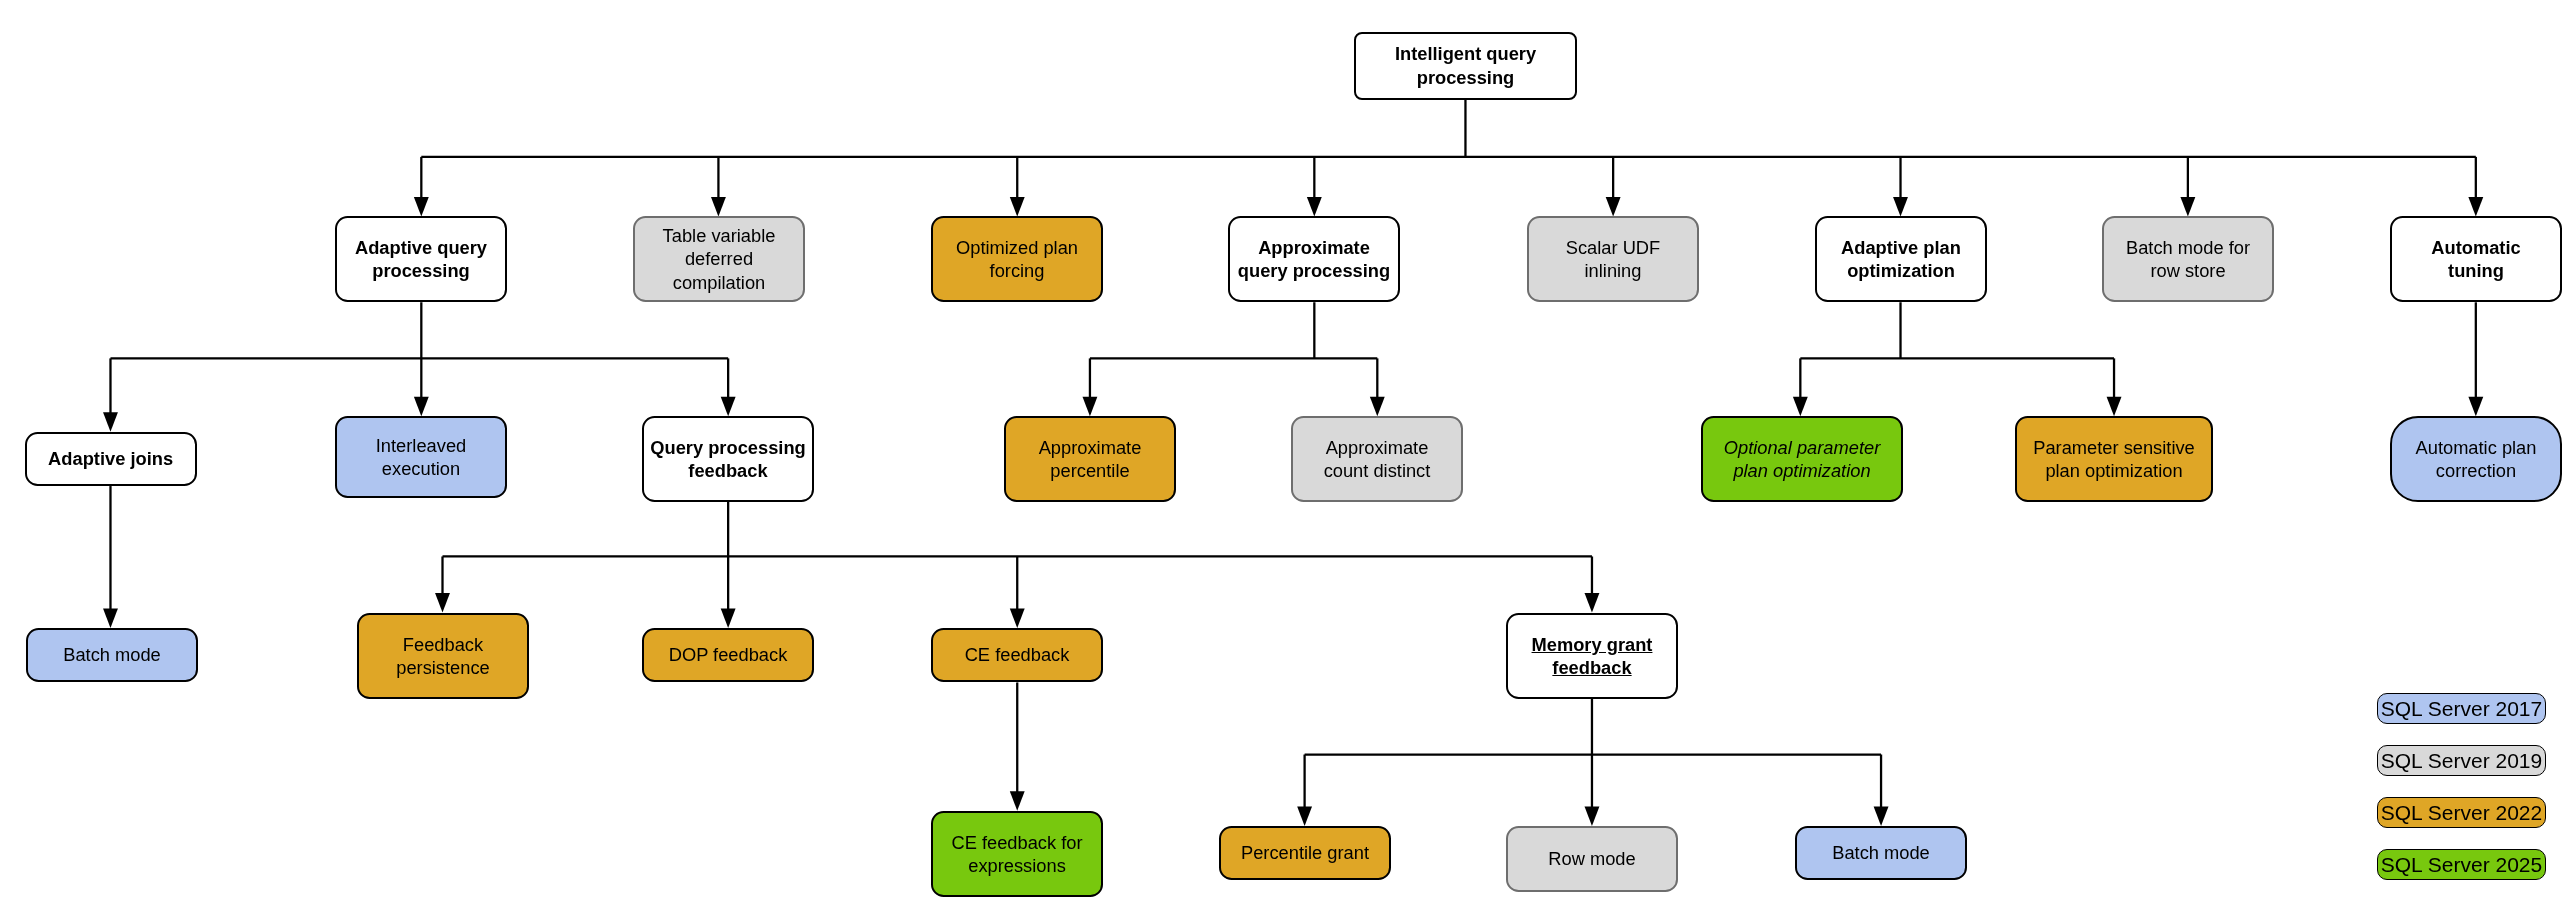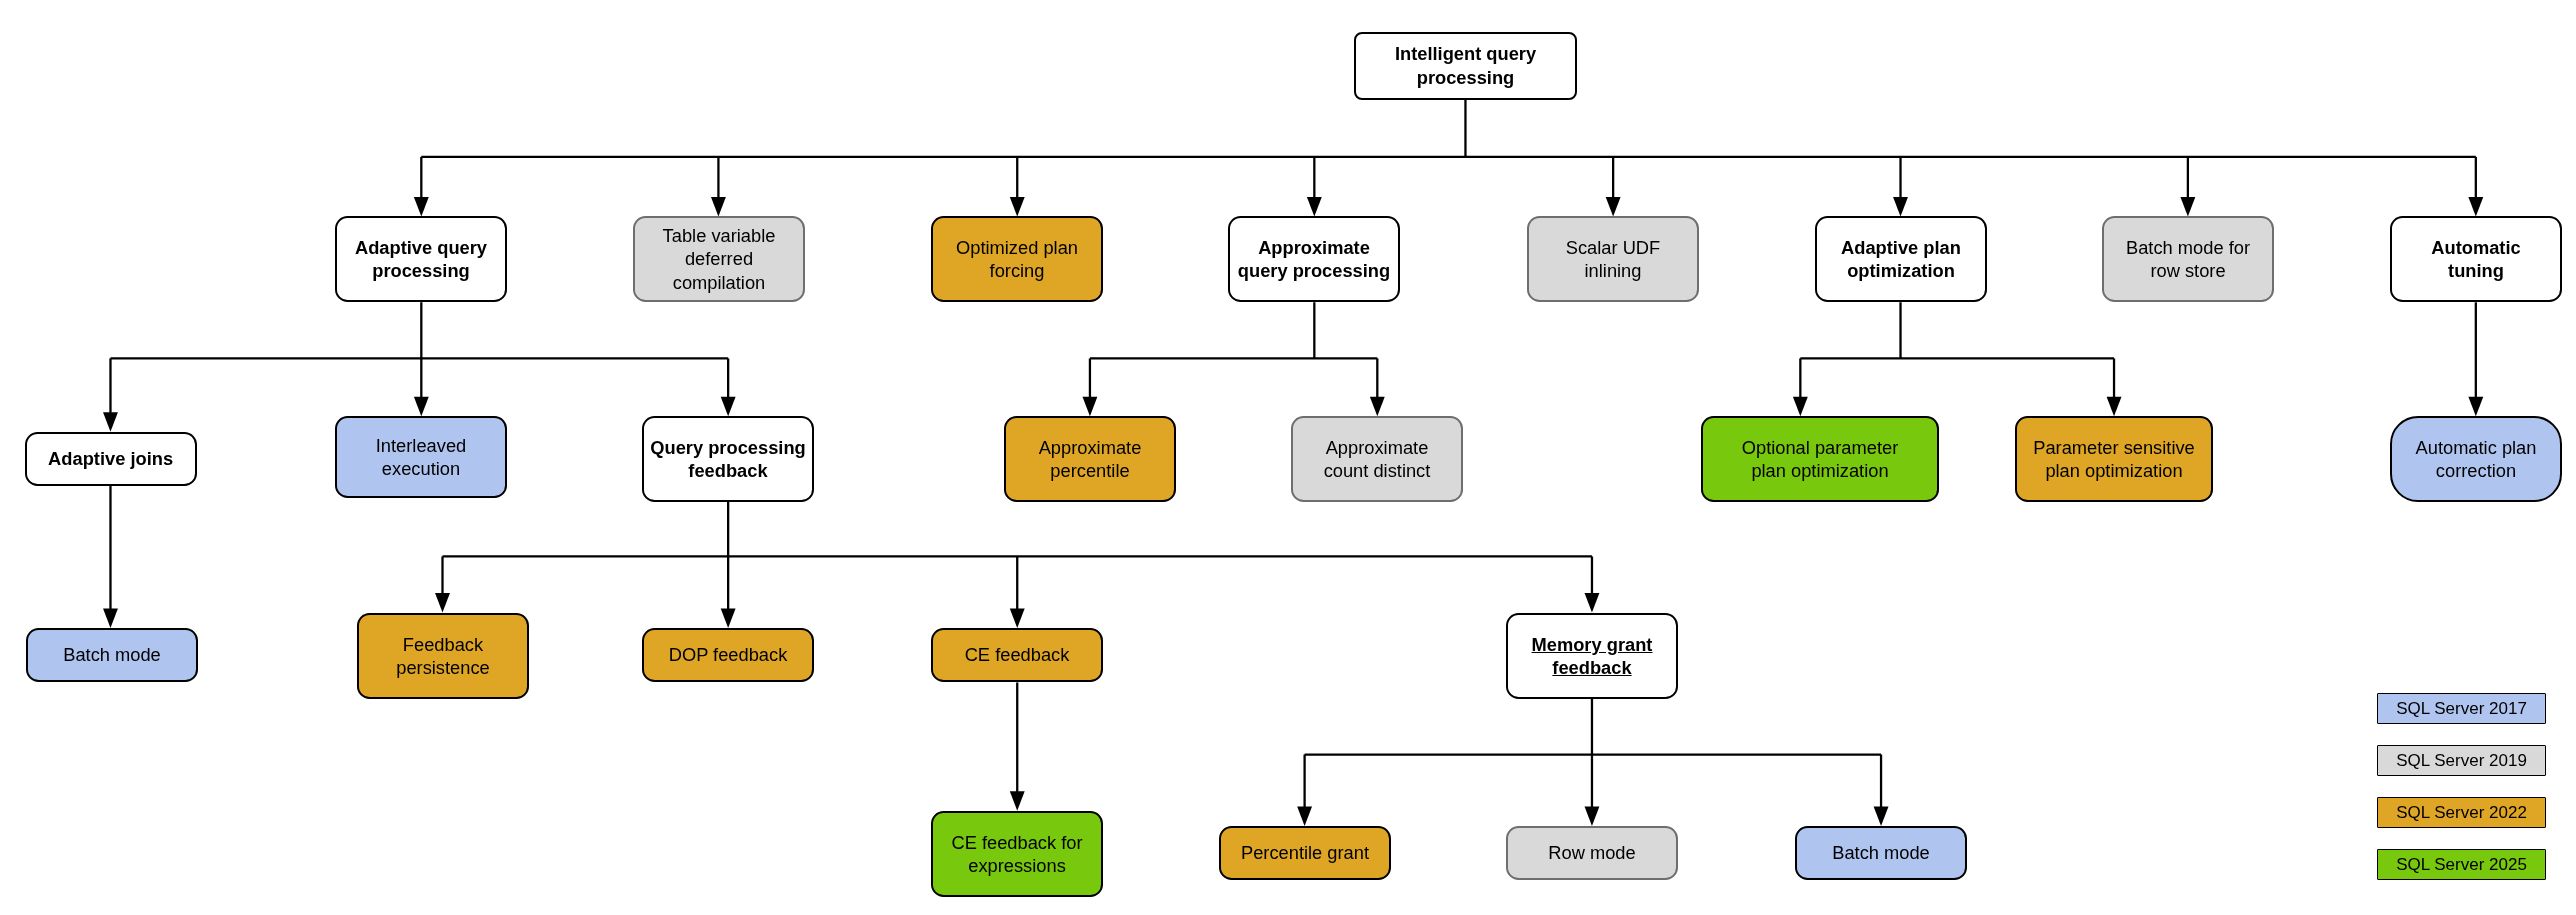--- a/index.html
+++ b/index.html
@@ -19,21 +19,21 @@
   }
   .cat  { font-weight:bold; background:#fff; }
   .v2017 { background:var(--v2017,#AFC5F0); }
   .v2019 { background:var(--v2019,#D9D9D9); border-color:#6e6e6e; }
   .v2022 { background:var(--v2022,#DFA626); }
   .v2025 { background:var(--v2025,#78C80E); }
   .root { border-width:2.9px; border-radius:8px; }
   .legend-item {
     position:absolute; width:169px; height:31px; box-sizing:border-box;
     display:flex; align-items:center; justify-content:center;
-    border:1.7px solid #000; border-radius:1px; font-size:17px;
+    border:1.7px solid #000; border-radius:10px; font-size:21px;
   }
   .legend-item.v2019 { border-color:#000; }
 </style>
 </head>
 <body>
 
 <div class="canvas">
 
   <svg class="connectors" width="2576" height="916" stroke="#000" stroke-width="4" fill="none" viewBox="0 0 4500 1600">
 
@@ -143,39 +143,39 @@
 
   <div class="node cat" style="left:24.6px; top:432px; width:172px; height:54px;">Adaptive joins</div>
   <div class="node v2017" style="left:335px; top:416px; width:172px; height:82px;">Interleaved
 execution</div>
   <div class="node cat" style="left:642px; top:416px; width:172px; height:86px;">Query processing
 feedback</div>
   <div class="node v2022" style="left:1004px; top:416px; width:172px; height:86px;">Approximate
 percentile</div>
   <div class="node v2019" style="left:1291px; top:416px; width:172px; height:86px;">Approximate
 count distinct</div>
-  <div class="node v2025" style="left:1701px; top:416px; width:238px; height:86px;">Optional parameter
+  <div class="node v2025" style="left:1701px; top:416px; width:202px; height:86px;font-style:italic;">Optional parameter
 plan optimization</div>
   <div class="node v2022" style="left:2015px; top:416px; width:198px; height:86px;">Parameter sensitive
 plan optimization</div>
   <div class="node v2017" style="left:2390px; top:416px; width:172px; height:86px;border-radius:28px;">Automatic plan
 correction</div>
 
   <div class="node v2017" style="left:26px; top:628px; width:172px; height:54px;">Batch mode</div>
   <div class="node v2022" style="left:357px; top:613px; width:172px; height:86px;">Feedback
 persistence</div>
   <div class="node v2022" style="left:642px; top:628px; width:172px; height:54px;">DOP feedback</div>
   <div class="node v2022" style="left:931px; top:628px; width:172px; height:54px;">CE feedback</div>
   <div class="node cat" style="left:1506px; top:613px; width:172px; height:86px;text-decoration:underline;">Memory grant
 feedback</div>
 
   <div class="node v2025" style="left:931px; top:811px; width:172px; height:86px;">CE feedback for
 expressions</div>
   <div class="node v2022" style="left:1219px; top:826px; width:172px; height:54px;">Percentile grant</div>
-  <div class="node v2019" style="left:1506px; top:826px; width:172px; height:54px;">Row mode</div>
+  <div class="node v2019" style="left:1506px; top:826px; width:172px; height:66px;">Row mode</div>
   <div class="node v2017" style="left:1795px; top:826px; width:172px; height:54px;">Batch mode</div>
 
   <div>
     <div class="legend-item v2017" style="left:2377px; top:693px;">SQL Server 2017</div>
     <div class="legend-item v2019" style="left:2377px; top:745px;">SQL Server 2019</div>
     <div class="legend-item v2022" style="left:2377px; top:797px;">SQL Server 2022</div>
     <div class="legend-item v2025" style="left:2377px; top:849px;">SQL Server 2025</div>
   </div>
 
 </div>

